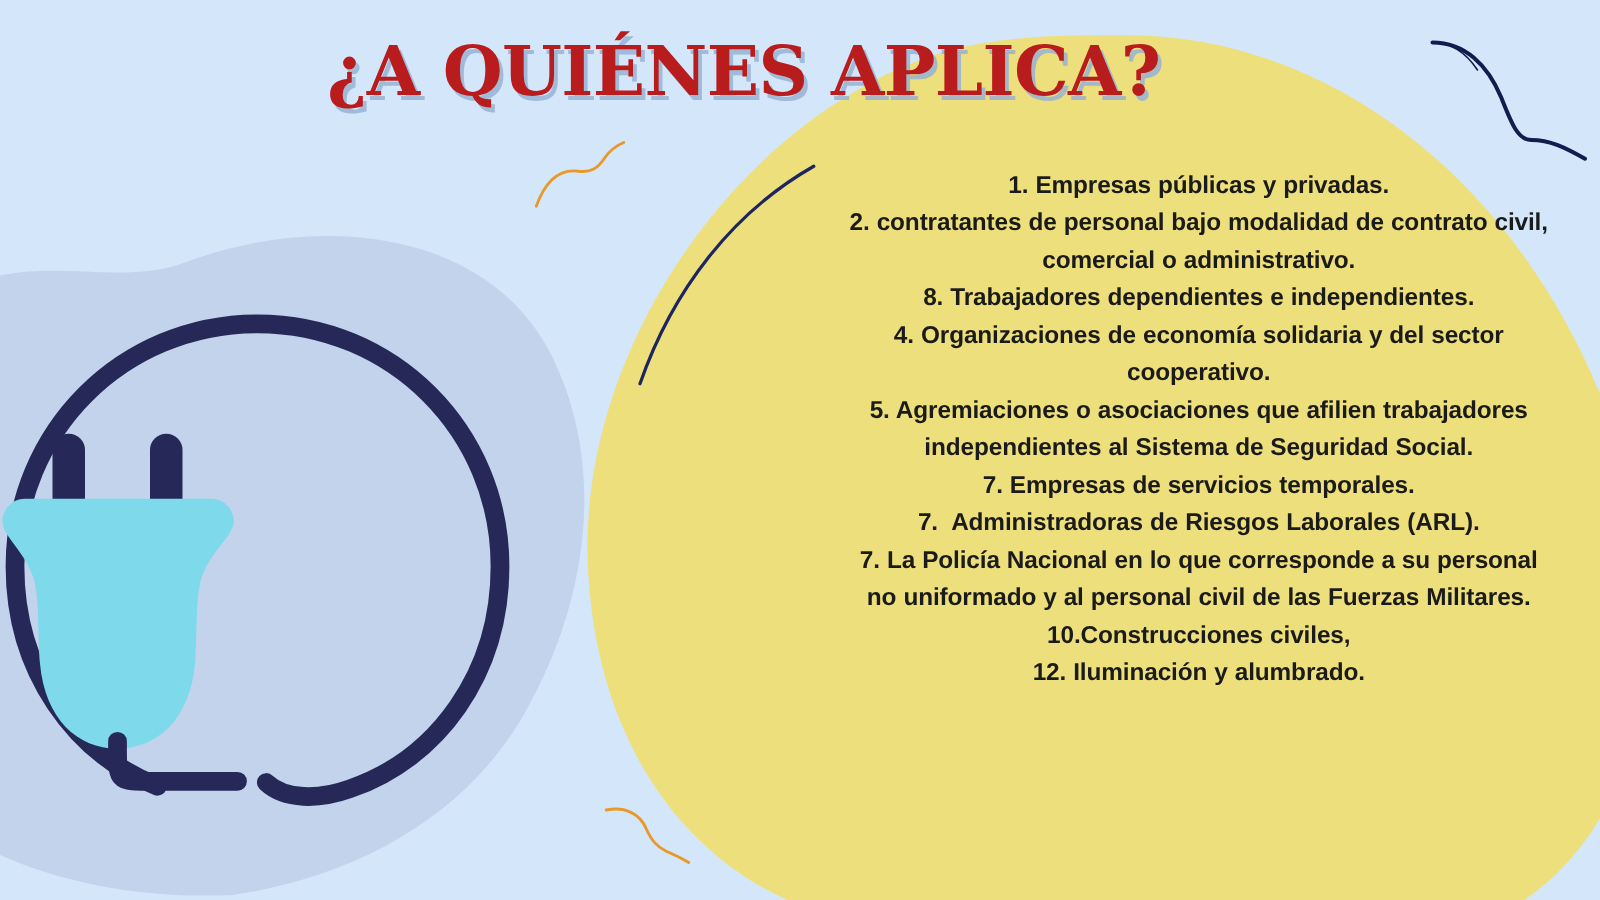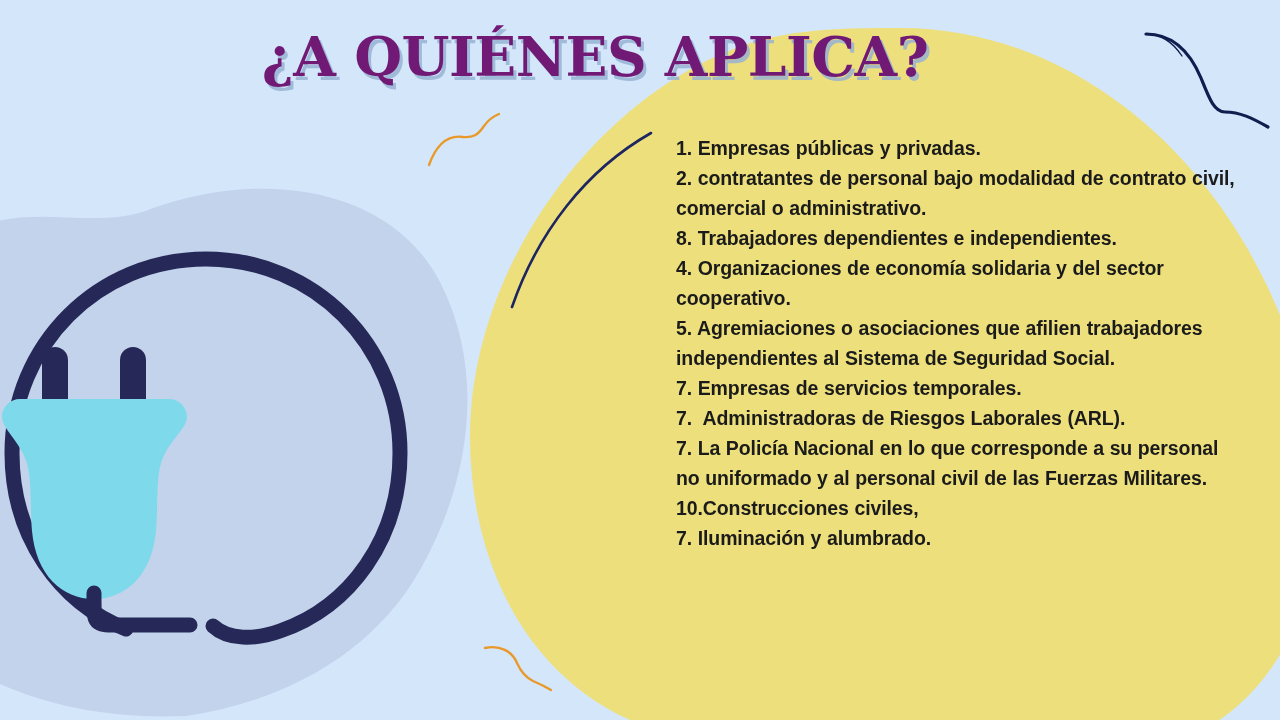--- a/index.html
+++ b/index.html
@@ -31,39 +31,40 @@
     position: absolute;
     left: 0;
     top: 28px;
     width: 1190px;
     text-align: center;
     font-family: "DejaVu Serif", "Liberation Serif", serif;
     font-weight: 700;
     font-size: 55px;
     letter-spacing: -0.5px;
     line-height: 1.05;
-    color: #701a75;
+    color: #b91c1c;
     text-shadow: 3px 4px 0px rgba(150,178,210,0.85);
     white-space: nowrap;
     z-index: 6;
   }
 
   
   #list {
     position: absolute;
     left: 676px;
     top: 133px;
     width: 566px;
     z-index: 7;
     font-size: 19.5px;
     font-weight: bold;
     line-height: 30px;
     color: #1b1b1b;
     letter-spacing: -0.1px;
     word-spacing: 0.3px;
+    text-align: center;
   }
   #list .li {
     margin: 0;
     padding: 0;
     white-space: pre-wrap;
   }
 
   
   #plug-illustration {
     position: absolute;
@@ -153,16 +154,16 @@
   <div id="list">
     <div class="li">1. Empresas públicas y privadas.</div>
     <div class="li">2. contratantes de personal bajo modalidad de contrato civil, comercial o administrativo.</div>
     <div class="li">8. Trabajadores dependientes e independientes.</div>
     <div class="li">4. Organizaciones de economía solidaria y del sector cooperativo.</div>
     <div class="li">5. Agremiaciones o asociaciones que afilien trabajadores independientes al Sistema de Seguridad Social.</div>
     <div class="li">7. Empresas de servicios temporales.</div>
     <div class="li">7.  Administradoras de Riesgos Laborales (ARL).</div>
     <div class="li">7. La Policía Nacional en lo que corresponde a su personal no uniformado y al personal civil de las Fuerzas Militares.</div>
     <div class="li">10.Construcciones civiles,</div>
-    <div class="li">7. Iluminación y alumbrado.</div>
+    <div class="li">12. Iluminación y alumbrado.</div>
   </div>
 
 </div>
 
 </body></html>

